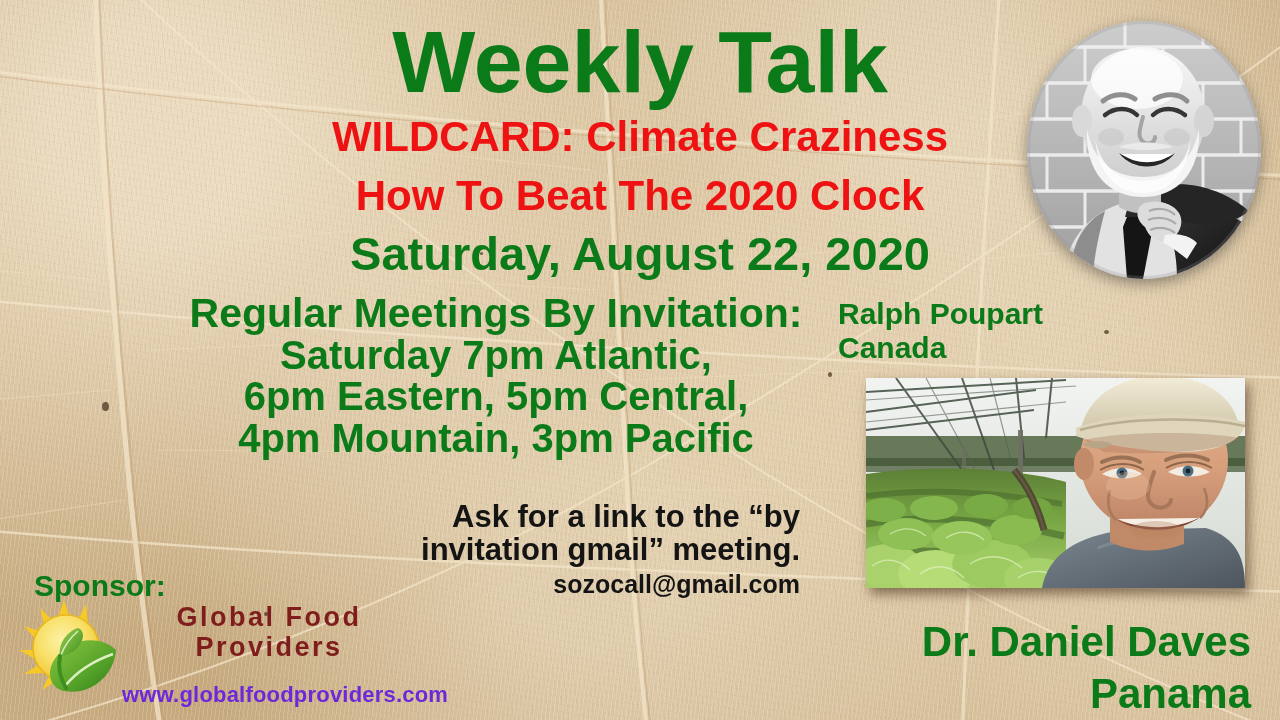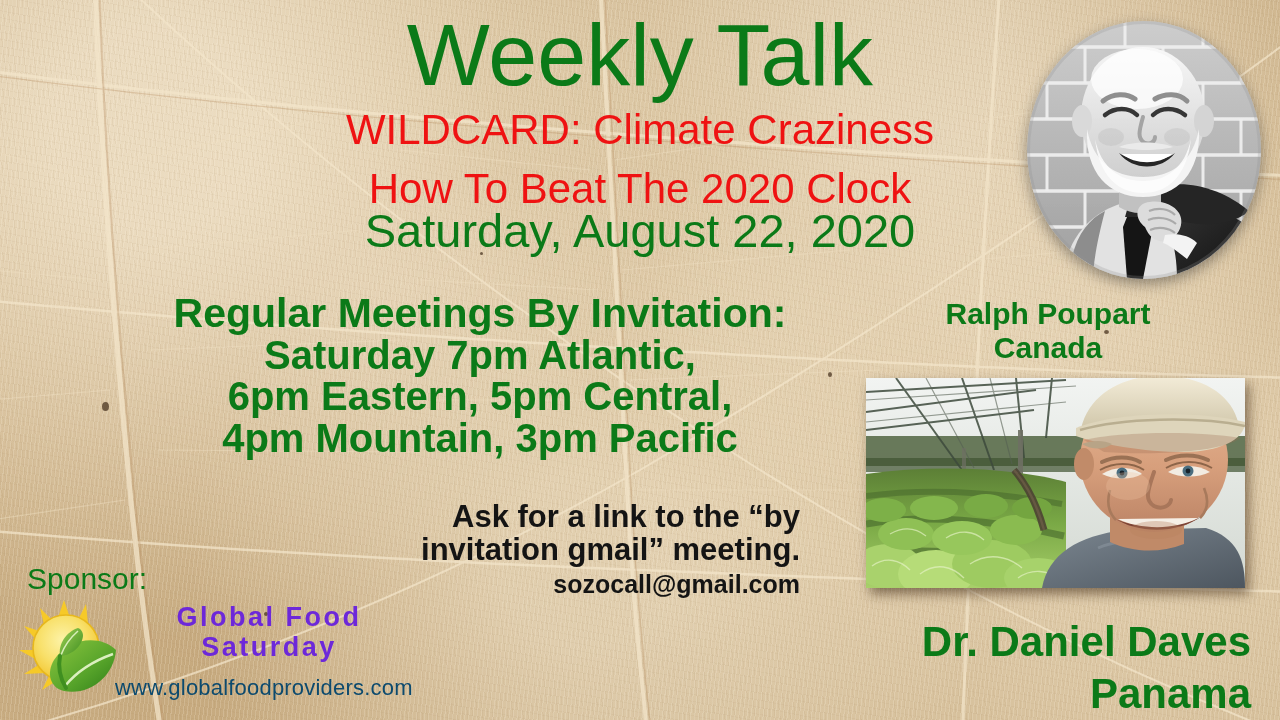--- a/index.html
+++ b/index.html
@@ -62,24 +62,24 @@
   .bg-speck {
     position: absolute;
     background: #4a3420;
     border-radius: 50%;
     opacity: .75;
   }
 
   
   .txt {
     position: absolute;
-    margin: 5px;
+    margin: 12px;
     line-height: 1;
     white-space: nowrap;
-    font-weight: normal;
+    font-weight: bold;
   }
   .green { color: #0b7a18; }
   .red   { color: #ef1212; }
 
   #title-main {
     left: 0; right: 0;
     top: 6px;
     text-align: center;
     font-size: 88px;
     letter-spacing: 0px;
@@ -91,28 +91,28 @@
     font-size: 42px;
   }
   #subtitle-2 {
     left: 0; right: 0;
     top: 163px;
     text-align: center;
     font-size: 42px;
   }
   #date-line {
     left: 0; right: 0;
-    top: 202px;
+    top: 218px;
     text-align: center;
     font-size: 47px;
   }
 
   .meeting-block {
     position: absolute;
-    left: 0;
+    left: 16px;
     top: 292px;
     width: 960px;
     text-align: center;
   }
   .meeting-block p {
     margin: 0;
     font-weight: bold;
     color: #0b7a18;
     line-height: 1.04;
     white-space: nowrap;
@@ -156,32 +156,32 @@
   }
   #logo-text {
     position: absolute;
     left: 88px;
     top: 6px;
     width: 330px;
     text-align: center;
   }
   #logo-text .lt {
     margin: 0;
-    color: #6d28d9;
+    color: #7f1d1d;
     font-weight: bold;
     font-size: 27px;
     letter-spacing: 2.5px;
     line-height: 1.12;
   }
   #logo-url {
     position: absolute;
     left: 110px;
     top: 672px;
     font-size: 22px;
-    color: #0c4a6e;
+    color: #6d28d9;
     letter-spacing: .2px;
   }
 
   
   #portrait-circle {
     position: absolute;
     left: 1027px;
     top: 21px;
     width: 234px;
     height: 258px;
@@ -191,21 +191,21 @@
     filter: grayscale(100%) contrast(1.06);
   }
   #portrait-circle .pc-inner { position: absolute; inset: 0; }
   #portrait-circle svg { width: 100%; height: 100%; display: block; }
 
   #name-ralph {
     position: absolute;
     right: 22px;
     top: 297px;
     width: 420px;
-    text-align: center;
+    text-align: left;
   }
   #name-ralph p {
     margin: 0;
     color: #0b7a18;
     font-weight: bold;
     font-size: 30px;
     line-height: 1.12;
   }
 
   #greenhouse-photo {
@@ -351,21 +351,21 @@
         <path d="M97 56 C 80 62, 62 72, 49 88" fill="none" stroke="#e9f7cf" stroke-width="2.4" opacity=".9"></path>
 
         <path d="M62 30 C 50 34, 42 46, 44 58 C 54 58, 66 49, 67 38 C 67 34, 65 31, 62 30 Z" fill="url(#leafSmG)"></path>
         <path d="M62 33 C 54 40, 48 49, 45 57" fill="none" stroke="#eaf8d0" stroke-width="1.6" opacity=".85"></path>
 
         <path d="M44 58 C 42 68, 44 80, 50 90" fill="none" stroke="#3f8f20" stroke-width="4" stroke-linecap="round"></path>
       </svg>
     </div>
     <div id="logo-text">
       <p class="lt">Global Food</p>
-      <p class="lt">Saturday</p>
+      <p class="lt">Providers</p>
     </div>
   </div>
 
   <p class="txt" id="logo-url">www.globalfoodproviders.com</p>
 
   <div id="portrait-circle">
     <div class="pc-inner">
       <svg viewBox="0 0 234 258" preserveAspectRatio="xMidYMid slice">
         <defs>
           <linearGradient id="brickG" x1="0" y1="0" x2="0" y2="1">

